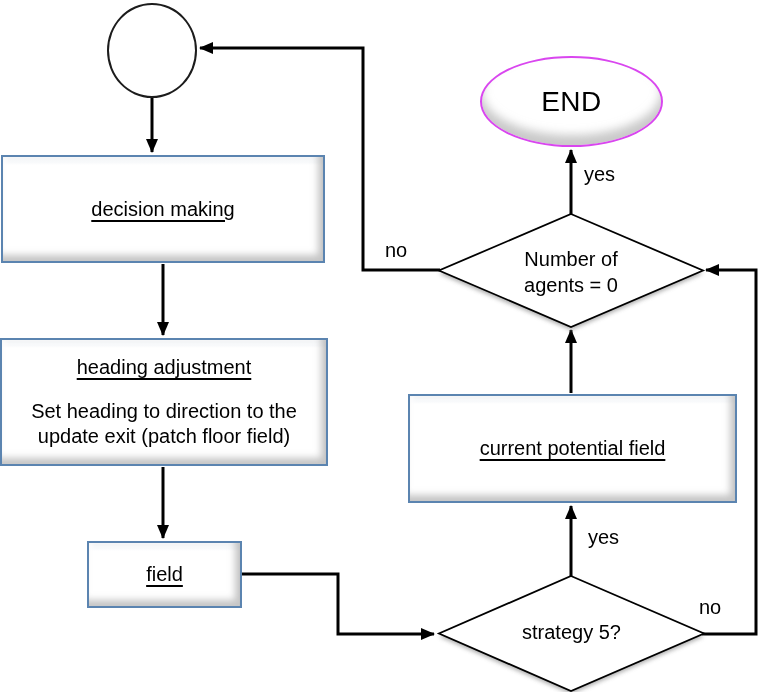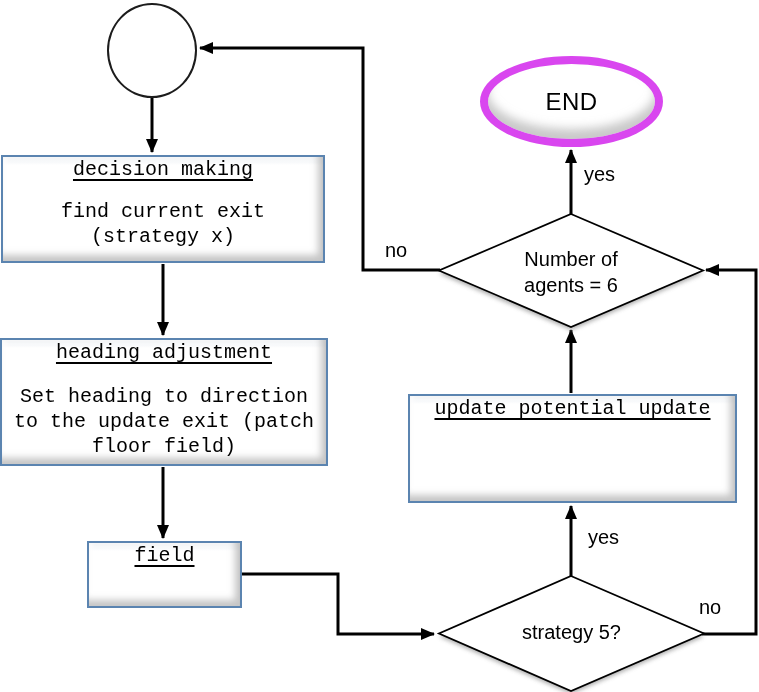--- a/index.html
+++ b/index.html
@@ -22,25 +22,24 @@
     position: absolute;
     box-sizing: border-box;
     background: linear-gradient(180deg, #e9edf2 0px, #ffffff 8px);
     border: 2px solid #5b84b0;
     box-shadow: inset -5px -6px 7px rgba(150,150,150,0.55),
                 inset 3px 3px 4px rgba(255,255,255,0.95),
                 inset 0 2px 2px rgba(170,175,182,0.35);
     display: flex;
     flex-direction: column;
     align-items: center;
-    justify-content: flex-start;
+    justify-content: center;
     text-align: center;
     font-size: 20px;
     line-height: 1.25;
-    font-family: Liberation Mono, monospace;
   }
   .node-title {
     text-decoration: underline;
     text-underline-offset: 4px;
     text-decoration-thickness: 2px;
   }
   .node-body { line-height: 1.25; }
   #decision-making-box { left: 1px;  top: 155px; width: 324px; height: 108px; gap: 17px; }
   #heading-adjustment-box { left: 0px; top: 338px; width: 328px; height: 128px; gap: 19px; }
   #heading-adjustment-box .node-body { max-width: 302px; }
@@ -56,28 +55,28 @@
     border: 2px solid #1c1c1c;
     border-radius: 50%;
     background: #ffffff;
   }
   
   .terminator {
     position: absolute;
     left: 480px; top: 56px;
     width: 183px; height: 91px;
     box-sizing: border-box;
-    border: 8px solid #d946ef;
+    border: 2px solid #d946ef;
     border-radius: 50%;
     background: #ffffff;
     box-shadow: inset 0 -10px 10px rgba(165,165,165,0.6);
     display: flex;
     align-items: center;
     justify-content: center;
-    font-size: 24px;
+    font-size: 28px;
     letter-spacing: 0.5px;
   }
   
   .diamond-text {
     position: absolute;
     display: flex;
     flex-direction: column;
     align-items: center;
     justify-content: center;
     text-align: center;
@@ -133,39 +132,38 @@
     <g>
       <polygon points="571,579 704,636.5 571,694 439,636.5" fill="#999999" opacity="0.8" filter="url(#softblur)"></polygon>
       <polygon points="571,576 704,633.5 571,691 439,633.5" fill="#ffffff" stroke="#000000" stroke-width="1.8"></polygon>
     </g>
   </svg>
 
   <div class="start-circle"></div>
 
   <div class="process-box" id="decision-making-box">
     <div class="node-title">decision making</div>
-    <div class="node-body">find current exit (strategy x)</div>
   </div>
 
   <div class="process-box" id="heading-adjustment-box">
     <div class="node-title">heading adjustment</div>
     <div class="node-body">Set heading to direction to the update exit (patch floor field)</div>
   </div>
 
   <div class="process-box" id="move-box">
     <div class="node-title">field</div>
   </div>
 
   <div class="process-box" id="update-potential-field-box">
-    <div class="node-title">update potential update</div>
+    <div class="node-title">current potential field</div>
   </div>
 
   <div class="diamond-text" id="agents-decision-text">
     <div>Number of</div>
-    <div>agents = 6</div>
+    <div>agents = 0</div>
   </div>
   <div class="diamond-text" id="strategy-decision-text">
     <div>strategy 5?</div>
   </div>
 
   <div class="terminator">
     <span>END</span>
   </div>
 
   <div class="edge-label" id="label-agents-yes">yes</div>

